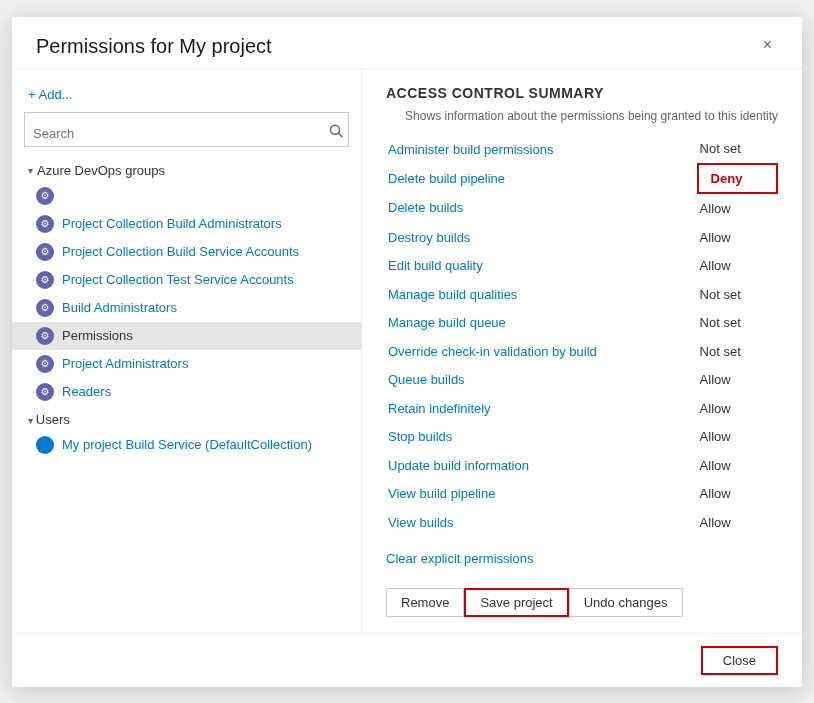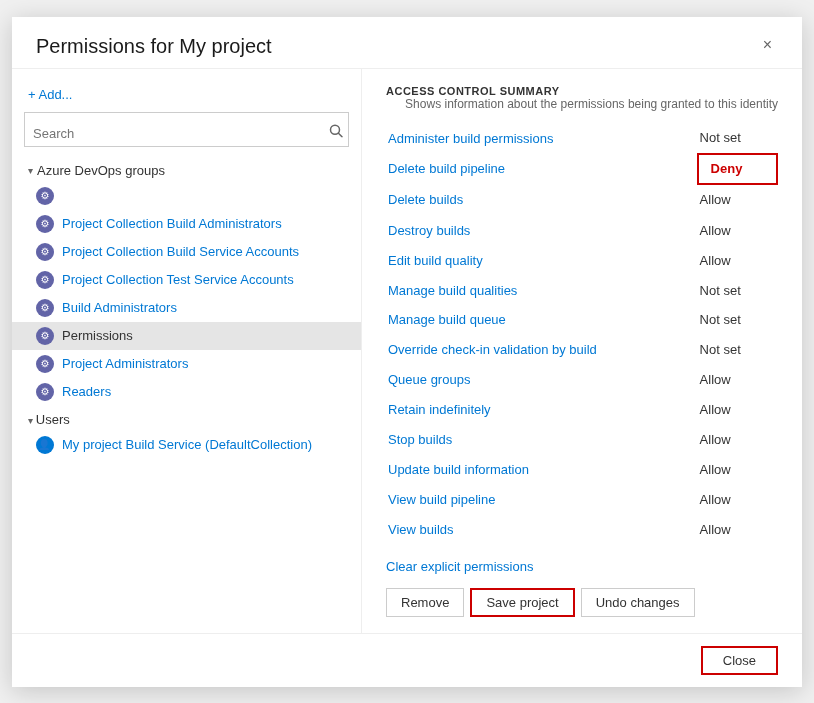--- a/index.html
+++ b/index.html
@@ -150,26 +150,26 @@
       color: #333;
     }
     
     .right-panel {
       flex: 1;
       padding: 16px 24px;
       display: flex;
       flex-direction: column;
     }
     .access-header-label {
-      font-size: 11px;
+      font-size: 14px;
       font-weight: 700;
       color: #333;
       letter-spacing: 0.5px;
       text-transform: uppercase;
-      margin-bottom: 0;
+      margin-bottom: 8px;
     }
     .access-subtitle {
       font-size: 12px;
       color: #666;
       margin-bottom: 12px;
       text-align: right;
     }
     .permissions-table {
       width: 100%;
       border-collapse: collapse;
@@ -196,22 +196,21 @@
     .clear-link {
       color: #0078d4;
       cursor: pointer;
       font-size: 13px;
       margin-top: 14px;
       margin-bottom: 10px;
       display: inline-block;
     }
     .action-buttons {
       display: flex;
-      gap: 6px;
-      margin-top: 4px;
+      margin-top: 12px;
     }
     .btn {
       padding: 5px 14px;
       border: 1px solid #ccc;
       background: #fff;
       cursor: pointer;
       font-size: 13px;
       font-family: inherit;
       color: #333;
     }
@@ -343,21 +342,21 @@
             </tr>
             <tr>
               <td>Manage build queue</td>
               <td>Not set</td>
             </tr>
             <tr>
               <td>Override check-in validation by build</td>
               <td>Not set</td>
             </tr>
             <tr>
-              <td>Queue groups</td>
+              <td>Queue builds</td>
               <td>Allow</td>
             </tr>
             <tr>
               <td>Retain indefinitely</td>
               <td>Allow</td>
             </tr>
             <tr>
               <td>Stop builds</td>
               <td>Allow</td>
             </tr>

